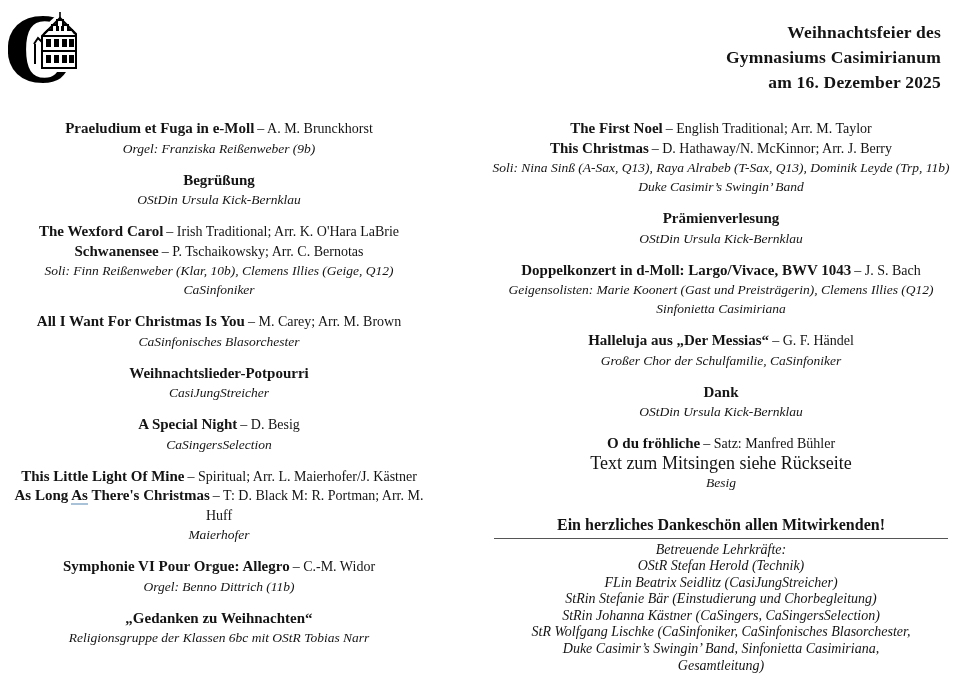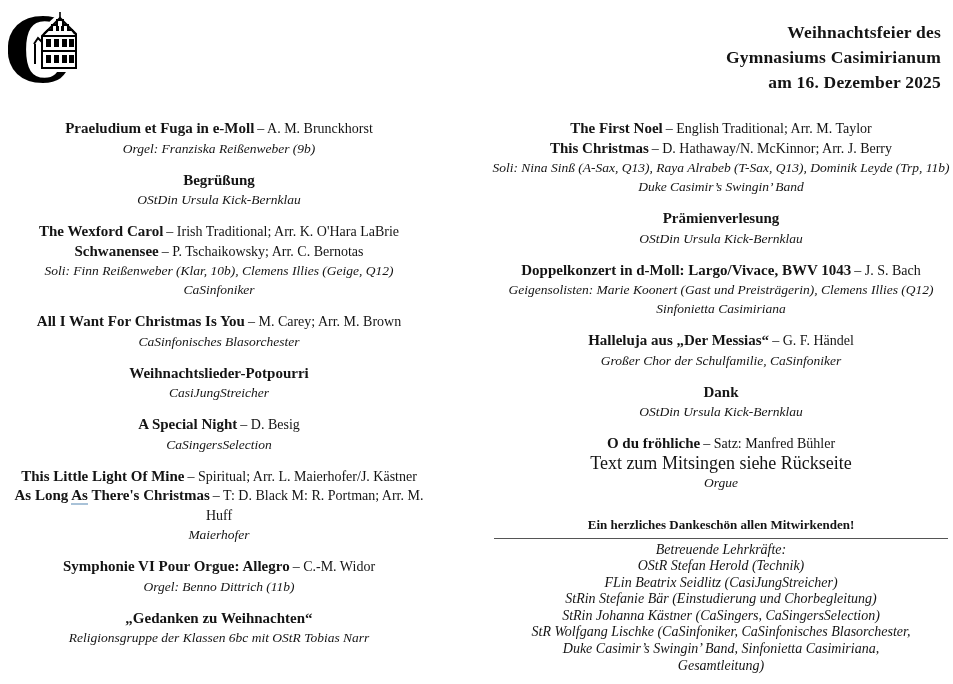--- a/index.html
+++ b/index.html
@@ -21,21 +21,21 @@
   .col-right{left:492px;width:458px;}
   .group{margin-bottom:13px;}
   .piece{font-size:15px;font-weight:bold;line-height:19.5px;}
   .piece .d{font-weight:normal;font-size:14px;margin-left:3px;}
   .sub{font-size:13.5px;font-style:italic;line-height:19px;}
   .sub.roman{font-style:normal;font-size:18px;}
   .mark-underline{border-bottom:2px solid #a9c2d8;}
   
   .thanks{margin-top:24px;}
   .thanks-heading{
-    font-size:13px;font-weight:bold;line-height:18px;
+    font-size:16px;font-weight:bold;line-height:18px;
     border-bottom:1px solid #555;padding-bottom:4px;margin:0 2px 3px 2px;
   }
   .credit{font-size:14px;font-style:italic;line-height:16.6px;}
 </style>
 </head>
 <body>
 
 <div class="logo">
   <svg width="76" height="86" viewBox="0 0 76 86">
 
@@ -159,21 +159,21 @@
   </div>
 
   <div class="group">
     <div class="piece"><span>Dank</span></div>
     <div class="sub">OStDin Ursula Kick-Bernklau</div>
   </div>
 
   <div class="group">
     <div class="piece"><span>O du fröhliche</span><span class="d">– Satz: Manfred Bühler</span></div>
     <div class="sub roman">Text zum Mitsingen siehe Rückseite</div>
-    <div class="sub">Orgue</div>
+    <div class="sub">Besig</div>
   </div>
 
   <div class="thanks">
     <div class="thanks-heading">Ein herzliches Dankeschön allen Mitwirkenden!</div>
     <div class="credit">Betreuende Lehrkräfte:</div>
     <div class="credit">OStR Stefan Herold (Technik)</div>
     <div class="credit">FLin Beatrix Seidlitz (CasiJungStreicher)</div>
     <div class="credit">StRin Stefanie Bär (Einstudierung und Chorbegleitung)</div>
     <div class="credit">StRin Johanna Kästner (CaSingers, CaSingersSelection)</div>
     <div class="credit">StR Wolfgang Lischke (CaSinfoniker, CaSinfonisches Blasorchester,</div>

